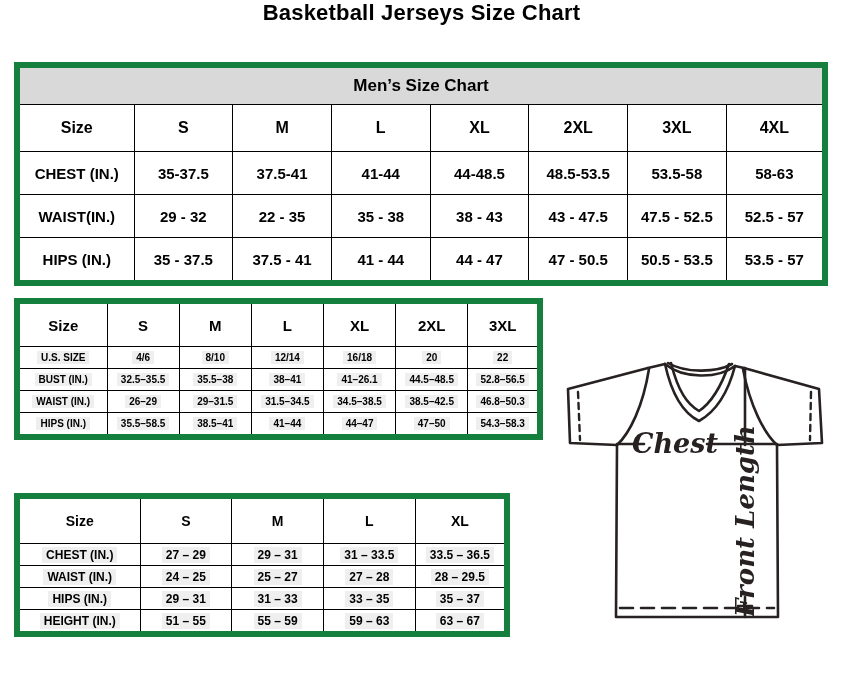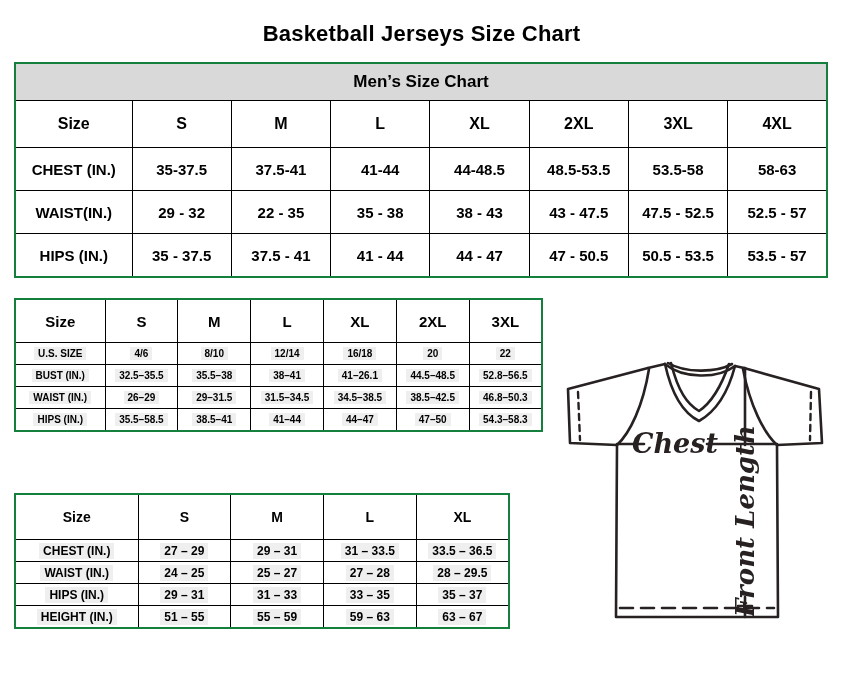--- a/index.html
+++ b/index.html
@@ -1,25 +1,25 @@
 <!DOCTYPE html>
 <html><head>
 <meta charset="utf-8">
 <style>
   html,body{margin:0;padding:0;background:#fff;}
   body{position:relative;width:843px;height:679px;overflow:hidden;
        font-family:"Liberation Sans",sans-serif;color:#000;}
 
-  .page-title{position:absolute;left:0;top:21px;width:843px;text-align:center;
+  .page-title{position:absolute;left:0;top:0;width:843px;text-align:center;
               font-size:22px;font-weight:bold;letter-spacing:.2px;}
 
   table{border-collapse:collapse;table-layout:fixed;position:absolute;
         background:#fff;}
   table,th,td{border:1px solid #000;}
-  table{border:2px solid #15803d;}
+  table{border:6px solid #15803d;}
   th,td{text-align:center;vertical-align:middle;padding:0;font-weight:bold;
         overflow:hidden;white-space:nowrap;}
   .chart-head{background:#d9d9d9;font-size:17px;}
 
   
   #mens{left:14px;top:62px;width:814px;}
   #mens .chart-head{height:36px;}
   #mens .size-row th{height:46px;font-size:16px;}
   #mens .data-row td{height:42px;font-size:15px;}
   #mens .row-label{font-size:15px;}

